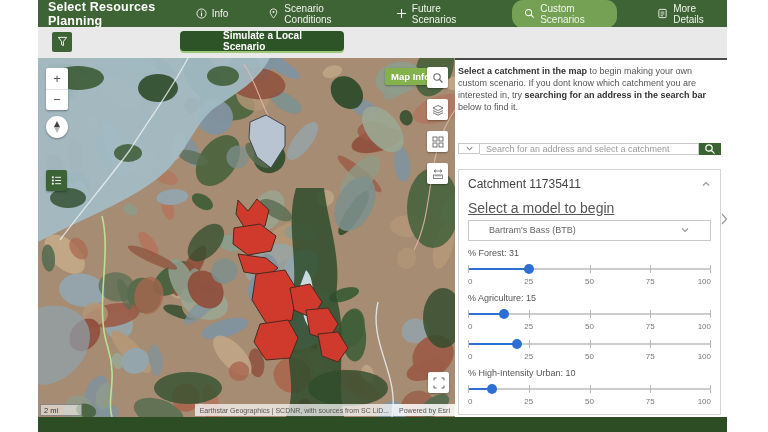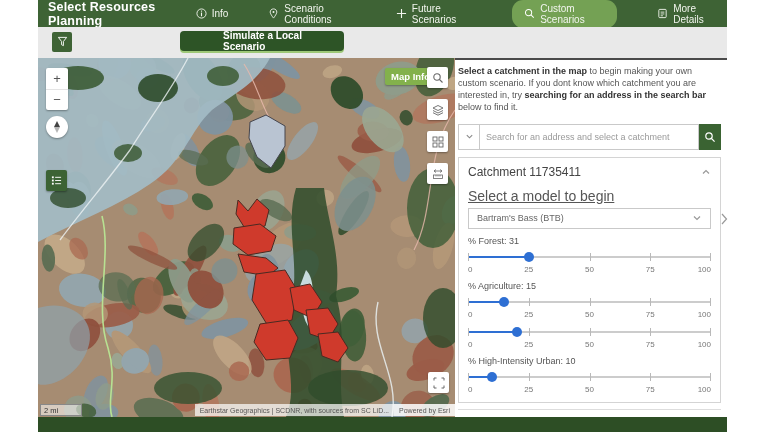--- a/index.html
+++ b/index.html
@@ -52,35 +52,35 @@
   .attrib { position:absolute; right:0; bottom:1px; height:12px; display:flex; align-items:stretch;
     font-size:7px; color:#555; }
   .attrib .a-main { background:rgba(255,255,255,.7); display:flex; align-items:center; padding:0 5px; }
   .attrib .a-esri { background:rgba(255,255,255,.85); display:flex; align-items:center; padding:0 5px; }
 
   
   .sidebar { position:relative; width:272px; height:359px; background:#fff;
     border-top:2px solid #4a4a4a; padding:4px 6px 0 3px; }
   .intro { font-size:9px; line-height:1.32; color:#555; margin-top:2px; }
   .intro b { color:#333; }
-  .search-row { display:flex; margin-top:10px; height:26px; }
+  .search-row { display:flex; margin-top:22px; height:26px;align-items:center; }
   .dd-box { width:22px; border:1px solid #c9c9c9; background:#fff; display:flex;
     align-items:center; justify-content:center; cursor:pointer; }
   .search-input { flex:1; border:1px solid #c9c9c9; border-left:none; font-size:9px;
     padding:0 6px; color:#333; font-family:"Liberation Sans", sans-serif; }
   .search-input::placeholder { color:#9a9a9a; }
   .search-go { width:22px; background:#3a6332; border:none; display:flex;
     align-items:center; justify-content:center; cursor:pointer; }
 
   .card { margin-top:7px; border:1px solid #d4d4d4; background:#fff; padding:7px 9px 8px 9px; }
   .card-head { display:flex; align-items:center; justify-content:space-between; }
   .card-title { font-size:12px; color:#444; }
   .model-label { font-size:14px; color:#555; margin-top:9px;text-decoration:underline; }
   .select { margin-top:4px; height:21px; border:1px solid #c9c9c9; display:flex;
-    align-items:center; justify-content:space-between; padding:0 8px; cursor:pointer; }
+    align-items:center; justify-content:space-between; padding:0 20px; cursor:pointer; }
   .select-value { font-size:9px; color:#666; }
 
   .slider-group { margin-top:7px; }
   .slider-label { font-size:9px; color:#555; }
   .slider-track { position:relative; height:12px; margin-top:5px; }
   .rail { position:absolute; left:0; right:0; top:5px; height:2px; background:#ccc; }
   .fill { position:absolute; left:0; top:5px; height:2px; background:#2e6fd3;
     width:calc(var(--val) * 1%); }
   .tickmark { position:absolute; top:2px; width:1px; height:8px; background:#b9b9b9; }
   .handle { position:absolute; top:1px; width:10px; height:10px; border-radius:50%;

